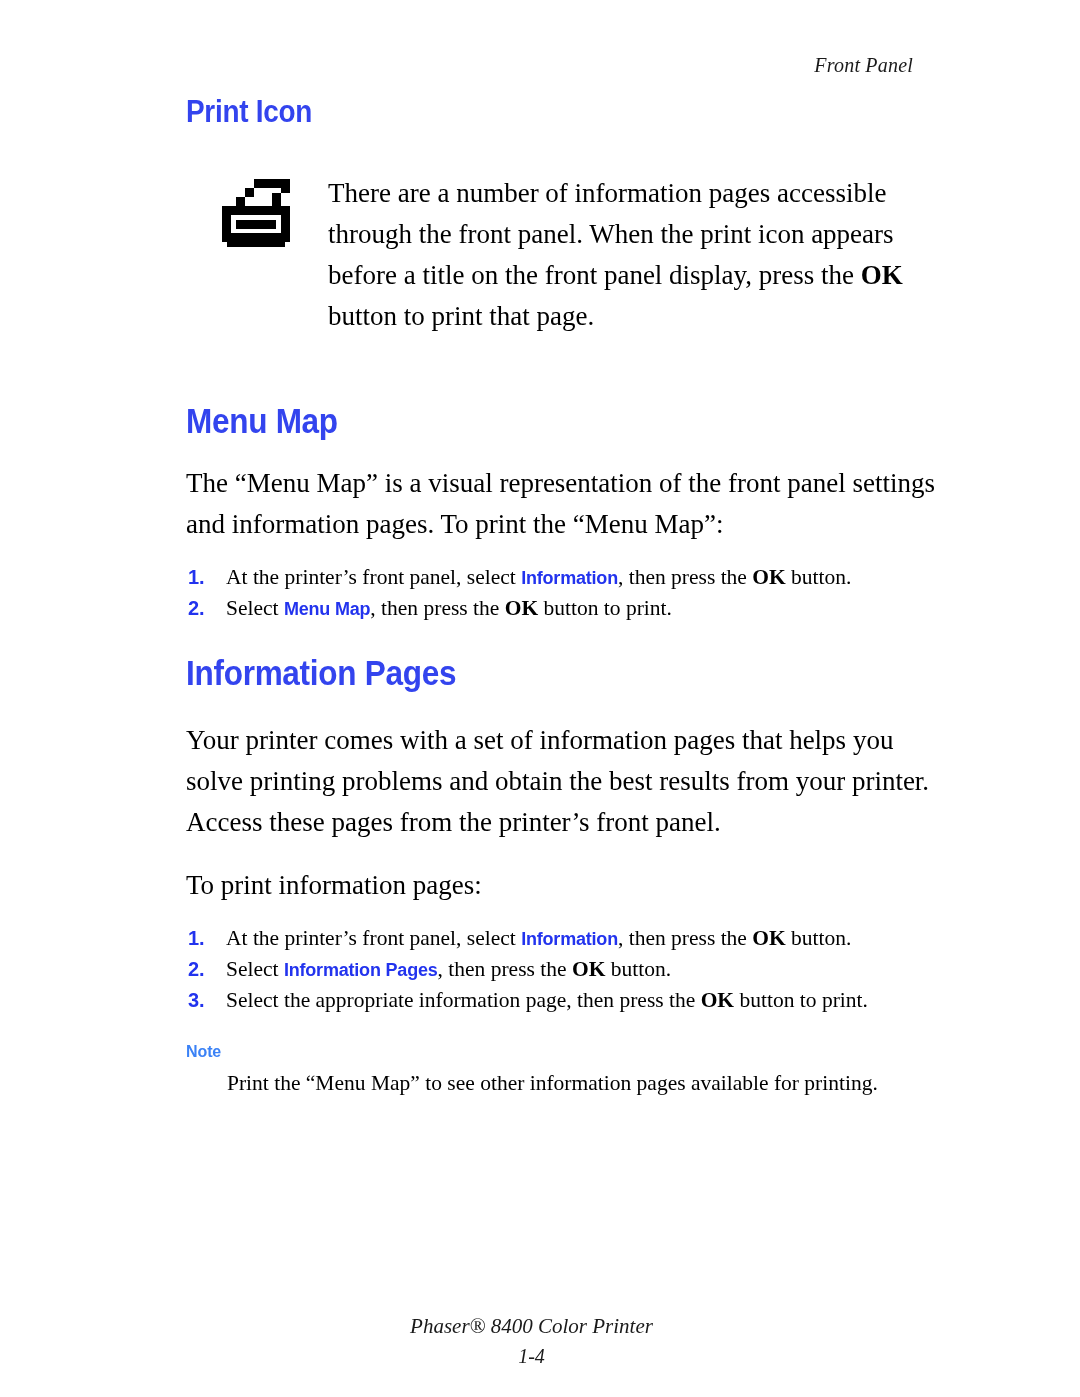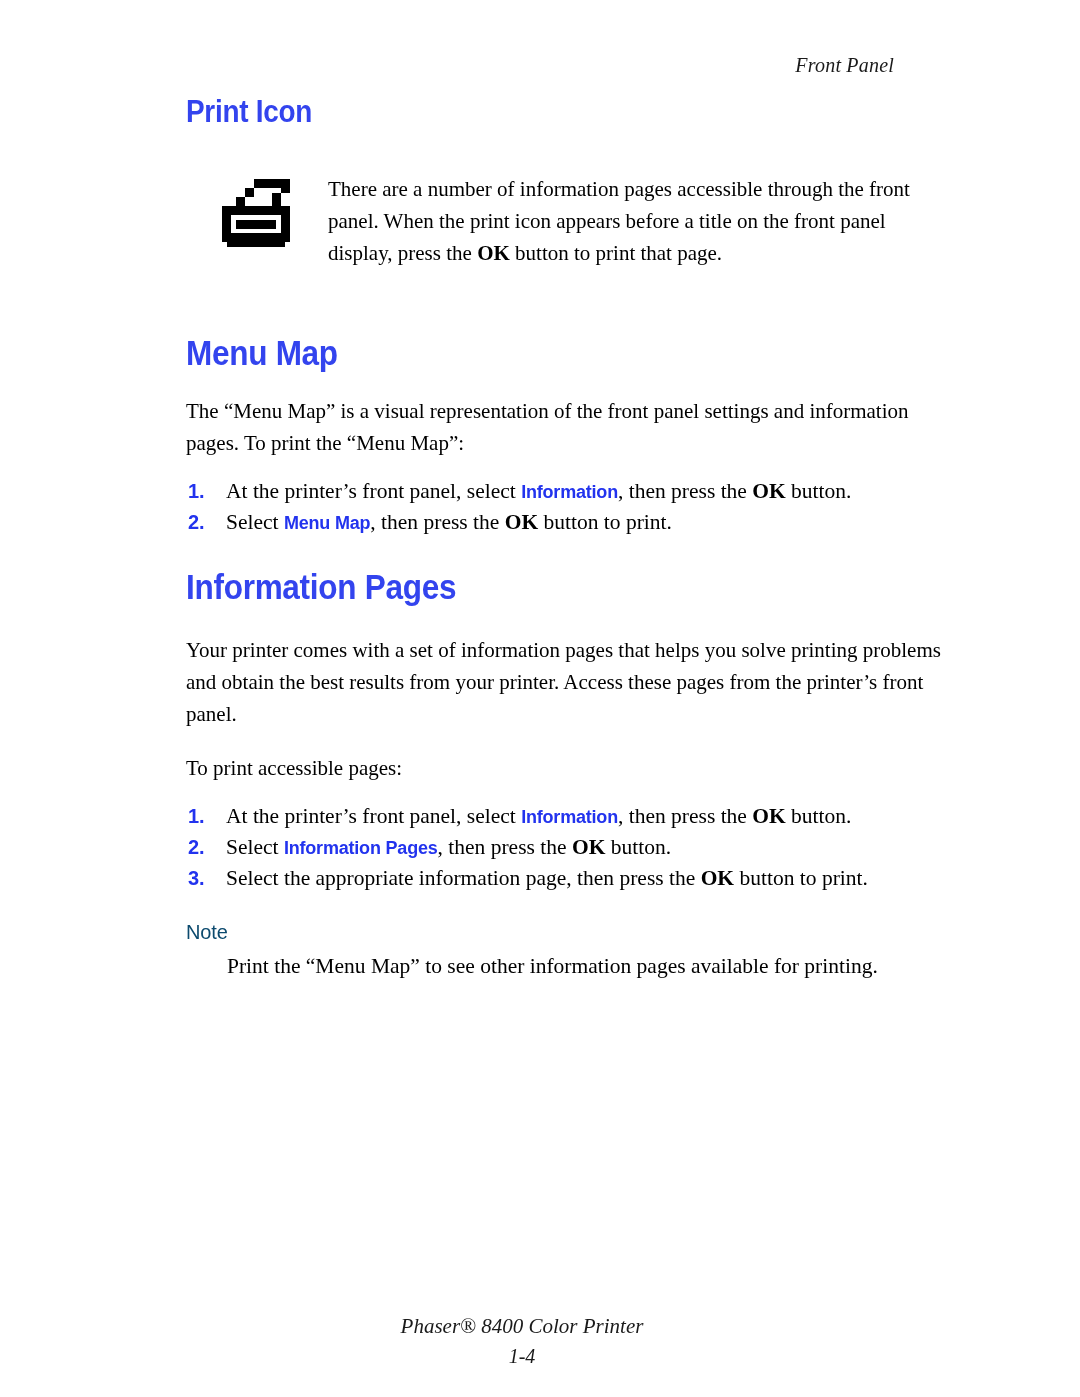--- a/index.html
+++ b/index.html
@@ -8,20 +8,21 @@
     background: #ffffff;
   }
   .page {
     position: relative;
     width: 1028px;
     height: 1397px;
     background: #ffffff;
     overflow: hidden;
     font-family: "Liberation Serif", "DejaVu Serif", serif;
     color: #000000;
+    padding-left: 19px;
   }
 
   
   .running-header {
     position: absolute;
     top: 54px;
     right: 134px;
     font-family: "Liberation Serif", "DejaVu Serif", serif;
     font-style: italic;
     font-size: 20px;
@@ -53,22 +54,22 @@
   h2.sec-title { font-size: 31px; }
   h1.sec-title { font-size: 35px; }
 
   .h-print-icon { margin-top: 0px; }
   .h-menu-map   { margin-top: 0px; }
   .h-info-pages { margin-top: 0px; }
 
   
   .body-text {
     font-family: "Liberation Serif", "DejaVu Serif", serif;
-    font-size: 21px;
-    line-height: 32px;
+    font-size: 27px;
+    line-height: 41px;
     color: #000000;
   }
   b, .bold { font-weight: bold; }
 
   
   .ui {
     color: #2233ee;
     font-family: "Liberation Sans Narrow", "Liberation Sans", "DejaVu Sans", sans-serif;
     font-weight: bold;
     font-size: 18px;
@@ -111,24 +112,24 @@
     left: 2px;
     top: 0;
     color: #2233ee;
     font-family: "Liberation Sans Narrow", "Liberation Sans", "DejaVu Sans", sans-serif;
     font-weight: bold;
     font-size: 20px;
   }
 
   
   .note-label {
-    color: #0c4a6e;
-    font-family: "Liberation Sans Narrow", "Liberation Sans", "DejaVu Sans", sans-serif;
-    font-weight: normal;
-    font-size: 20px;
+    color: #3b82f6;
+    font-family: "Liberation Sans Narrow", "Liberation Sans", "DejaVu Sans", sans-serif;
+    font-weight: bold;
+    font-size: 16px;
     letter-spacing: -0.1px;
   }
   .note-body {
     margin-left: 41px;
     margin-top: 8px;
     font-family: "Liberation Serif", "DejaVu Serif", serif;
     font-size: 21.5px;
     line-height: 28.5px;
   }
 
@@ -218,21 +219,21 @@
     <div class="sp-f"></div>
 
     <h1 class="sec-title h-info-pages">Information Pages</h1>
 
     <div class="sp-d"></div>
 
     <div class="body-text">Your printer comes with a set of information pages that helps you solve printing problems and obtain the best results from your printer. Access these pages from the printer’s front panel.</div>
 
     <div class="sp-g"></div>
 
-    <div class="body-text">To print accessible pages:</div>
+    <div class="body-text">To print information pages:</div>
 
     <div class="sp-e"></div>
 
     <ol class="steps">
       <li>
         <span class="num">1.</span><span>At the printer’s front panel, select </span><span class="ui">Information</span><span>, then press the </span><b>OK</b><span> button.</span>
       </li>
       <li>
         <span class="num">2.</span><span>Select </span><span class="ui">Information Pages</span><span>, then press the </span><b>OK</b><span> button.</span>
       </li>

